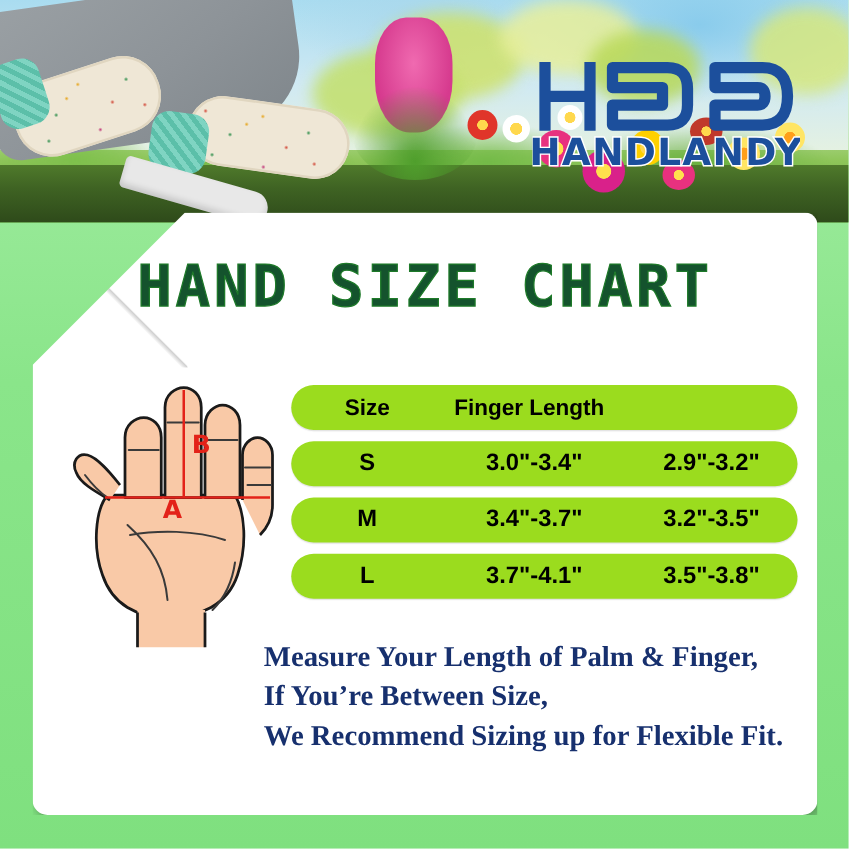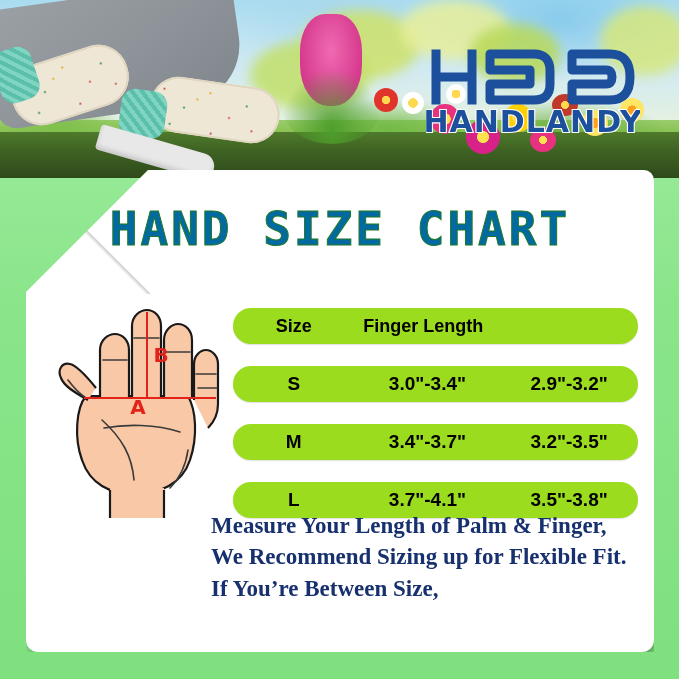--- a/index.html
+++ b/index.html
@@ -91,33 +91,33 @@
   .corner-shade{
     position:absolute;left:0;top:0;width:124px;height:124px;
     background:linear-gradient(225deg, rgba(0,0,0,0) 49.3%, rgba(0,0,0,.18) 50%, rgba(0,0,0,0) 52%);
     pointer-events:none;
   }
 
   
   .title{
     position:absolute;left:0;right:0;top:32px;text-align:center;
     font-family:"DejaVu Sans Mono", monospace;
-    font-weight:bold;font-size:46px;letter-spacing:3px;color:#0369a1;
+    font-weight:bold;font-size:46px;letter-spacing:3px;color:#14532d;
     -webkit-text-stroke:1px #1e7a29;
     white-space:nowrap;
   }
 
   
   .hand{position:absolute;left:22px;top:118px;width:180px;height:230px;}
   .hand svg{width:100%;height:100%;display:block;}
 
   
   .table{position:absolute;left:207px;top:138px;width:405px;}
   .row{
-    height:36px;margin-bottom:22px;border-radius:18px;
+    height:36px;margin-bottom:9px;border-radius:18px;
     background:#9bdc1e;
     display:flex;align-items:center;
     box-shadow:0 1px 1px rgba(0,0,0,.12);
   }
   .row:last-child{margin-bottom:0;}
   .cell{
     color:#000;font-weight:bold;font-size:19px;text-align:center;
     font-family:"Liberation Sans", sans-serif;
   }
   .c-size{width:30%;}
@@ -260,18 +260,18 @@
       <div class="row">
         <div class="cell c-size">L</div>
         <div class="cell c-pw">3.7"-4.1"</div>
         <div class="cell c-fl">3.5"-3.8"</div>
       </div>
 
     </div>
 
     <div class="note">
       <div>Measure Your Length of Palm &amp; Finger,</div>
+      <div>If You’re Between Size,</div>
       <div>We Recommend Sizing up for Flexible Fit.</div>
-      <div>If You’re Between Size,</div>
     </div>
 
   </div>
 </div>
 
 </body></html>

